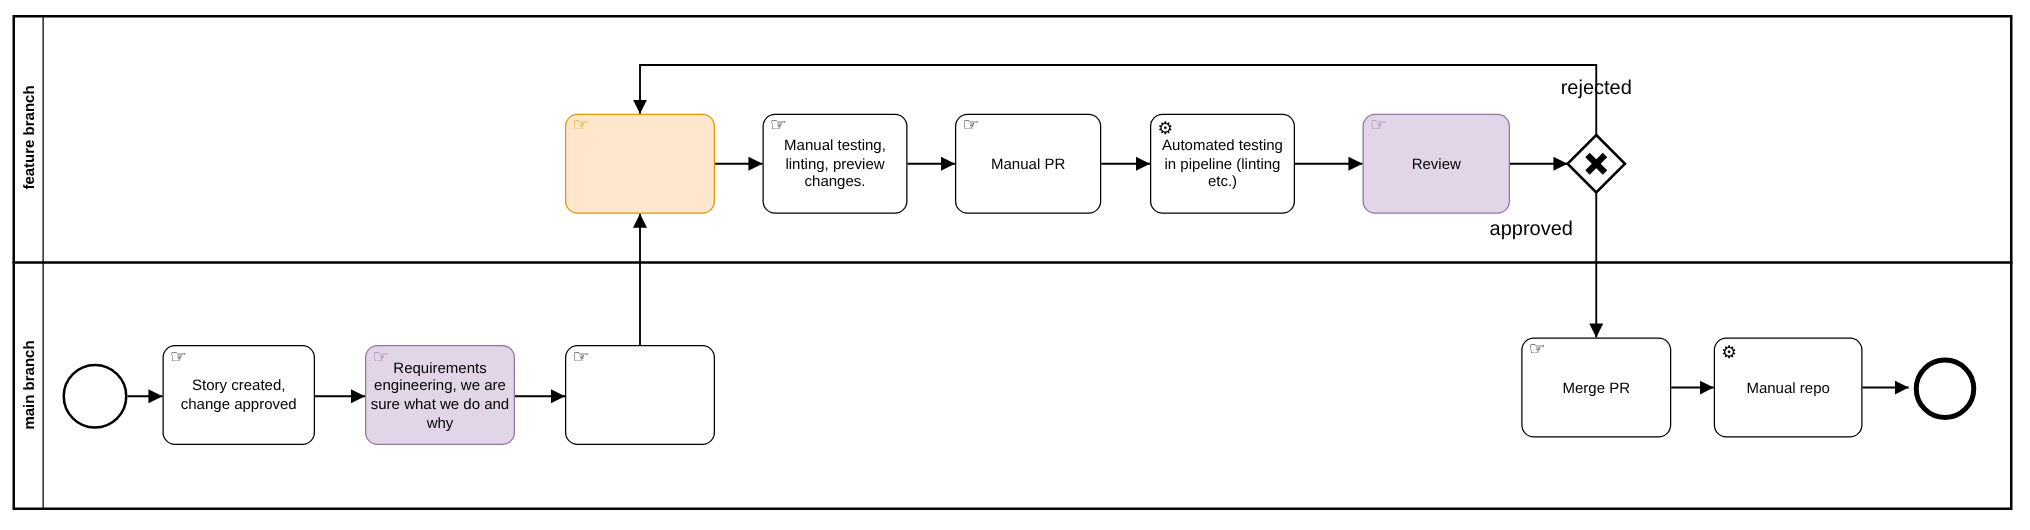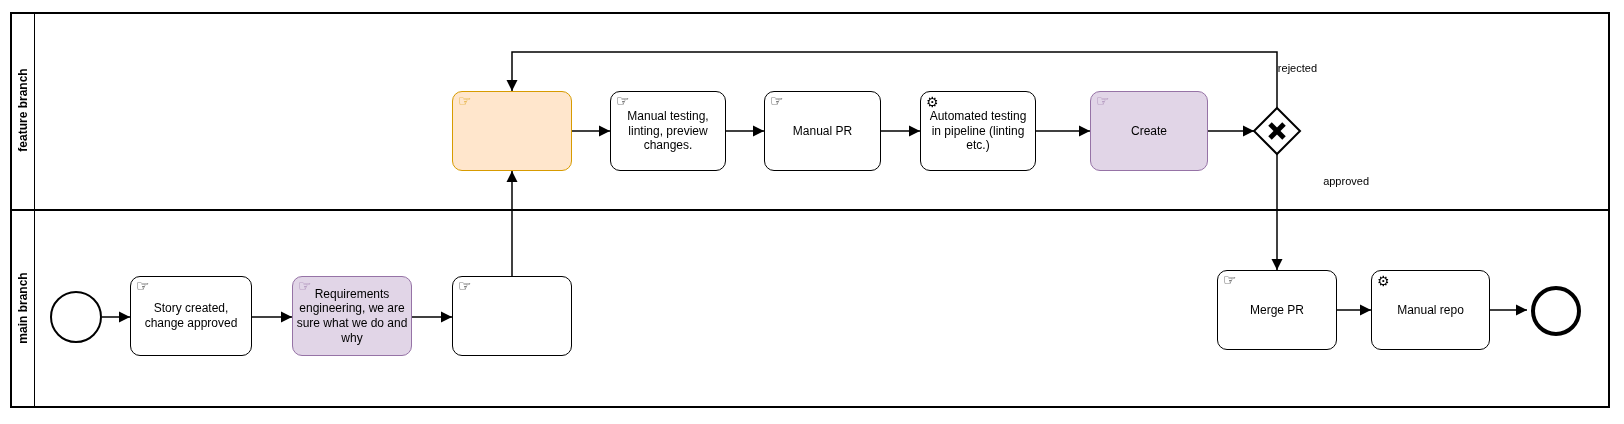--- a/index.html
+++ b/index.html
@@ -24,23 +24,23 @@
   .task .icon.gear{font-size:14px;top:3px;}
   .task.orange{background:var(--orange-fill,#ffe6cc);border-color:var(--orange-stroke,#d79b00);}
   .task.orange .icon{color:var(--orange-stroke,#d79b00);}
   .task.purple{background:var(--purple-fill,#e1d5e7);border-color:var(--purple-stroke,#9673a6);}
   .task.purple .icon{color:var(--purple-stroke,#9673a6);}
   
   .event{position:absolute;box-sizing:border-box;border-radius:50%;background:#fff;}
   .event.start{left:50px;top:291px;width:52px;height:52px;border:2px solid #000;}
   .event.end{left:1531px;top:286px;width:50px;height:50px;border:4px solid #000;}
   
-  .edge-label{position:absolute;width:80px;text-align:right;font-size:11px;}
+  .edge-label{position:absolute;width:80px;text-align:center;font-size:16px;}
   .edge-label.rejected{left:1237px;top:62px;}
-  .edge-label.approved{left:1289px;top:175px;}
+  .edge-label.approved{left:1185px;top:175px;}
   svg.connectors{position:absolute;left:0;top:0;width:1624px;height:424px;}
   svg.connectors path,svg.connectors polygon,svg.connectors line{vector-effect:non-scaling-stroke;}
 </style>
 </head>
 <body>
 
 <div id="canvas">
 
   <div class="pool"></div>
   <div class="lane-label-divider"></div>
@@ -112,19 +112,19 @@
   <div class="task" style="left:764px;top:91px;width:117px;height:80px;">
     <span class="icon">☞</span>
     <span>Manual PR</span>
   </div>
   <div class="task" style="left:920px;top:91px;width:116px;height:80px;">
     <span class="icon gear">⚙</span>
     <span>Automated testing in pipeline (linting etc.)</span>
   </div>
   <div class="task purple" style="left:1090px;top:91px;width:118px;height:80px;">
     <span class="icon">☞</span>
-    <span>Create</span>
+    <span>Review</span>
   </div>
 
   <div class="edge-label rejected">rejected</div>
   <div class="edge-label approved">approved</div>
 
 </div>
 
 </body></html>

